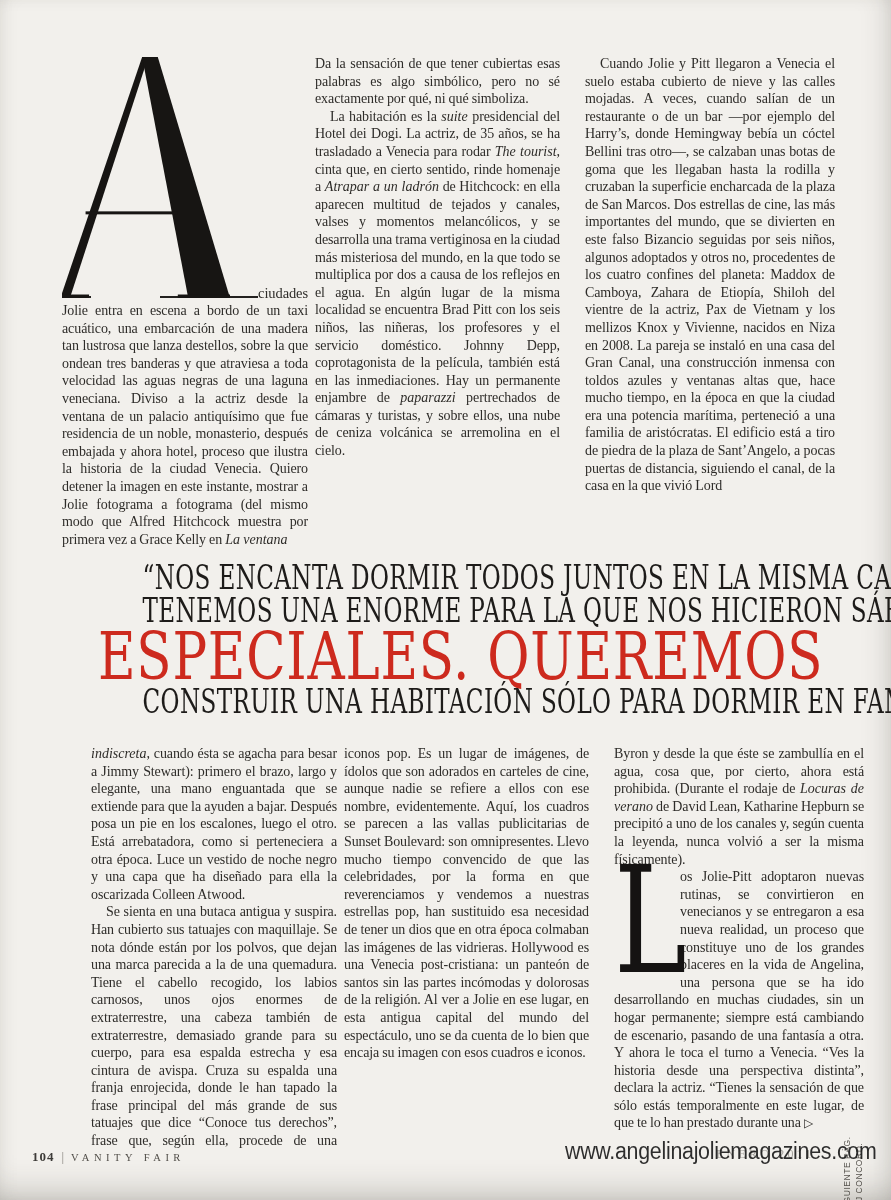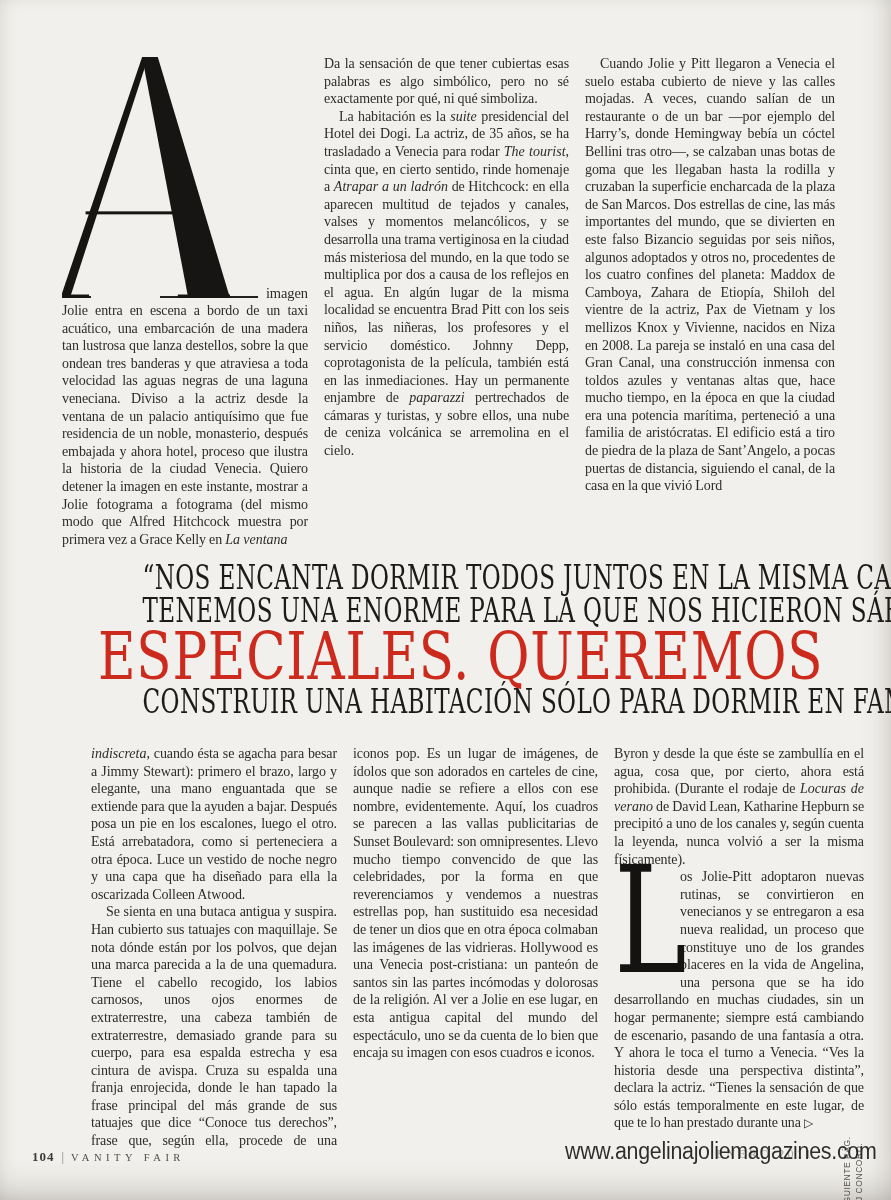--- a/index.html
+++ b/index.html
@@ -18,21 +18,21 @@
   }
   
   .col{
     position:absolute;text-align:justify;
     font-size:14px;line-height:17.6px;letter-spacing:-.1px;word-spacing:-.3px;
     overflow:hidden;
   }
   .col p{margin:0;}
   .col p.indent{text-indent:15px;}
   .c1{left:62px;width:246px;}
-  .c2{left:324px;width:245px;}
+  .c2{left:315px;width:245px;}
   .c3{left:585px;width:250px;}
   .top{top:55px;height:495px;}
   .bottom{top:745px;height:407px;margin-left:29px;}
   
   .a-line{position:relative;height:247px;}
   .giant-a{position:absolute;left:-6px;top:2px;width:174px;height:241px;}
   .a-rule{position:absolute;height:1.6px;background:#23211f;}
   .a-rule.r1{left:-27px;top:241px;width:56px;}
   .a-rule.r2{left:98px;top:241px;width:98px;}
   .a-rest{position:absolute;right:0;top:230px;font-size:14.5px;}
@@ -86,21 +86,21 @@
       <div class="a-rule r2"></div>
       <svg class="giant-a" viewBox="0 0 200 242" preserveAspectRatio="none" aria-hidden="true">
         <g fill="#171513">
           <polygon points="99,0 106,0 16,242 5,242"></polygon>
           <polygon points="99,0 117,0 200,242 152,242"></polygon>
           <rect x="34" y="155" width="106" height="3"></rect>
           <rect x="0" y="238.5" width="38" height="3.5"></rect>
           <rect x="140" y="238.5" width="60" height="3.5"></rect>
         </g>
       </svg>
-      <span class="a-rest">imagen</span>
+      <span class="a-rest">ciudades</span>
     </div>
     <div>
         <p>Jolie entra en escena a bordo de un taxi acuático, una embarcación de una madera tan lustrosa que lanza destellos, sobre la que ondean tres banderas y que atraviesa a toda velocidad las aguas negras de una laguna veneciana. Diviso a la actriz desde la ventana de un palacio antiquísimo que fue residencia de un noble, monasterio, después embajada y ahora hotel, proceso que ilustra la historia de la ciudad Venecia. Quiero detener la imagen en este instante, mostrar a Jolie fotograma a fotograma (del mismo modo que Alfred Hitchcock muestra por primera vez a Grace Kelly en <i>La ventana</i></p>
       </div>
   </div>
 
   <div class="col top c2">
       <p>Da la sensación de que tener cubiertas esas palabras es algo simbólico, pero no sé exactamente por qué, ni qué simboliza.</p>
       <p class="indent">La habitación es la <i>suite</i> presidencial del Hotel dei Dogi. La actriz, de 35 años, se ha trasladado a Venecia para rodar <i>The tourist</i>, cinta que, en cierto sentido, rinde homenaje a <i>Atrapar a un ladrón</i> de Hitchcock: en ella aparecen multitud de tejados y canales, valses y momentos melancólicos, y se desarrolla una trama vertiginosa en la ciudad más misteriosa del mundo, en la que todo se multiplica por dos a causa de los reflejos en el agua. En algún lugar de la misma localidad se encuentra Brad Pitt con los seis niños, las niñeras, los profesores y el servicio doméstico. Johnny Depp, coprotagonista de la película, también está en las inmediaciones. Hay un permanente enjambre de <i>paparazzi</i> pertrechados de cámaras y turistas, y sobre ellos, una nube de ceniza volcánica se arremolina en el cielo.</p>
     </div>

